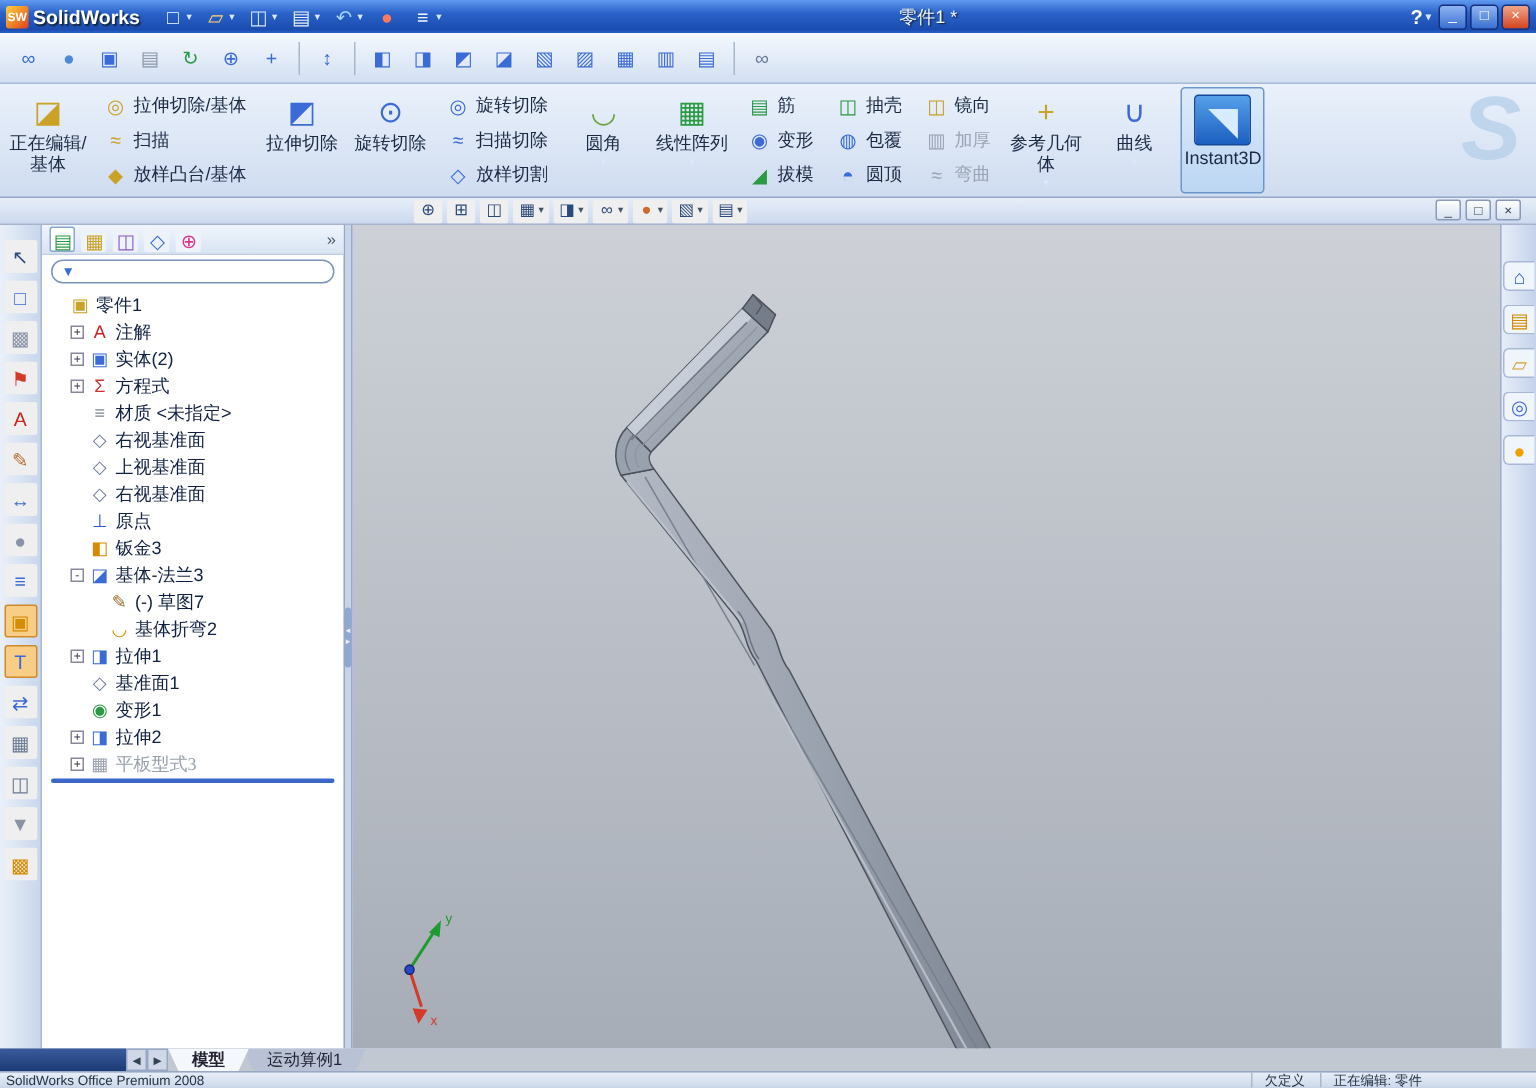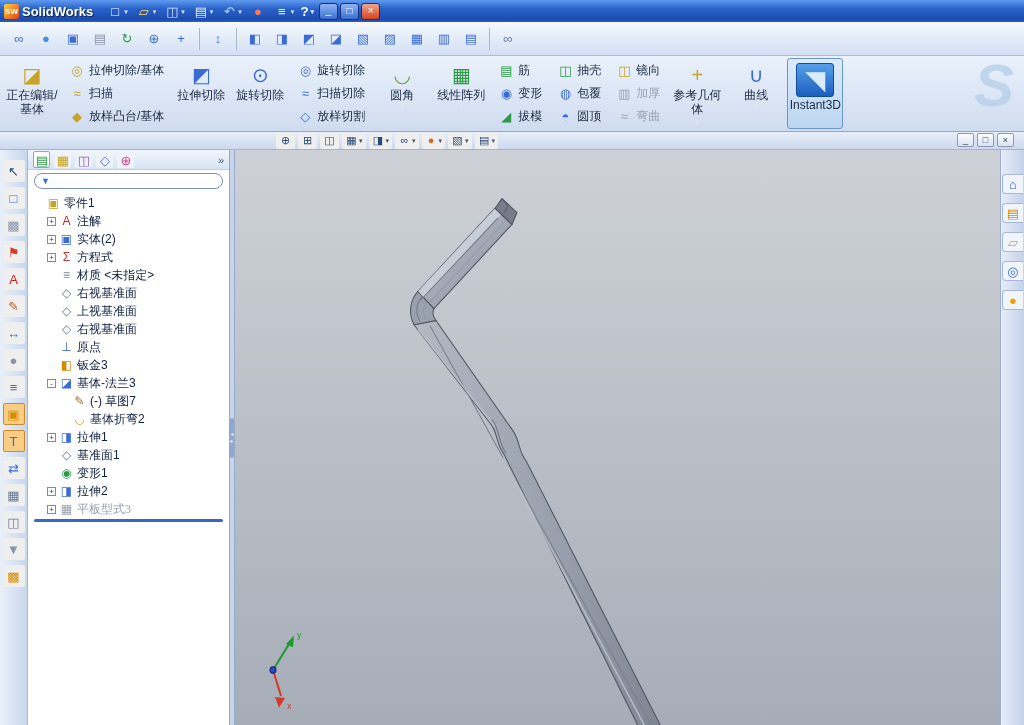--- a/index.html
+++ b/index.html
@@ -143,20 +143,21 @@
           <span class="caret">▾</span>
         </button>
         <button class="qbtn">
           <span class="gi" style="color: rgb(255, 122, 90);">●</span>
         </button>
         <button class="qbtn">
           <span class="gi" style="color: rgb(238, 244, 255);">≡</span>
           <span class="caret">▾</span>
         </button>
       </span>
+    <span class="doc-title">零件1 *</span>
     <button class="help-btn">
         <span>?</span>
         <span class="caret">▾</span>
       </button>
     <span id="window-controls" style="display:inline-flex;">
         <button class="winbtn">_</button>
         <button class="winbtn">□</button>
         <button class="winbtn close">×</button>
       </span>
   </div>
@@ -618,15 +619,33 @@
         </button>
         <button class="tpbtn">
           <span class="gi" style="color: rgb(58, 107, 214);">◎</span>
         </button>
         <button class="tpbtn">
           <span class="gi" style="color: rgb(240, 160, 0);">●</span>
         </button>
       </div>
   </div>
 
-
+  <div class="bottombar">
+    <div class="bb-dark"></div>
+    <span id="tab-scrolls" style="display:inline-flex;">
+        <button class="bscroll">◀</button>
+        <button class="bscroll">▶</button>
+      </span>
+    <span id="bottom-tabs" style="display:inline-flex;">
+        <div class="btab active">模型</div>
+        <div class="btab">运动算例1</div>
+      </span>
+    <div class="bb-fill"></div>
+  </div>
+
+  <div class="statusbar">
+    <span>SolidWorks Office Premium 2008</span>
+    <span class="sb-spacer"></span>
+    <span class="sb-field">欠定义</span>
+    <span class="sb-field" style="min-width:140px;">正在编辑: 零件</span>
+  </div>
 
 </div>
 
 </body></html>

